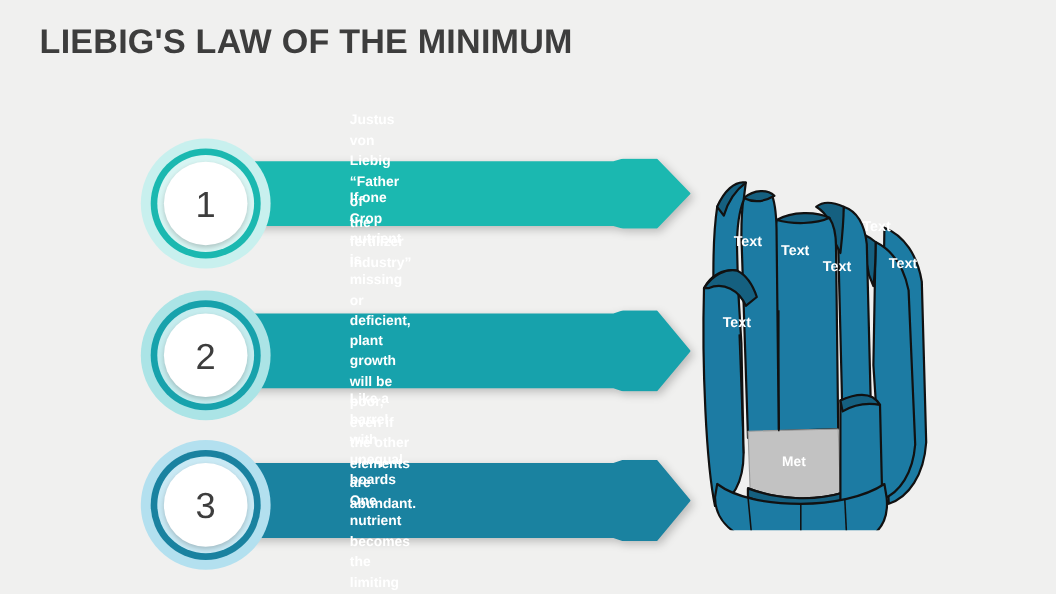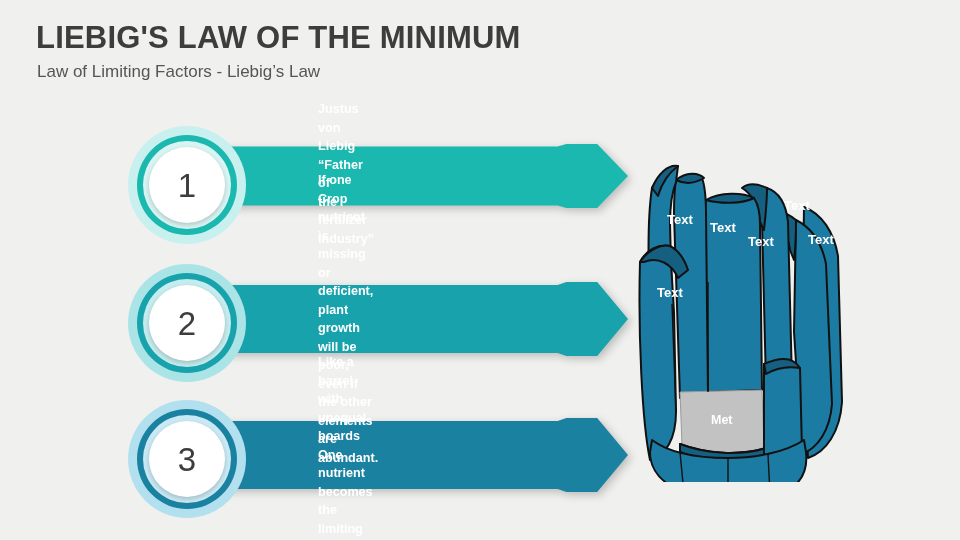--- a/index.html
+++ b/index.html
@@ -101,21 +101,20 @@
     font-size:13px;font-weight:bold;fill:#ffffff;
   }
   .bl-met{font-size:12.5px;}
 </style>
 </head>
 <body>
 
 <div class="slide">
 
   <div class="title">LIEBIG'S LAW OF THE MINIMUM</div>
-  <div class="subtitle">Law of Limiting Factors - Liebig’s Law</div>
 
   <div class="item item-1">
     <div class="banner-wrap">
       <div class="banner">
         <div class="shape" style="background:#1bb8b0"></div>
       </div>
     </div>
     <div class="banner-text" style="left:190px;top:48px;">Justus von Liebig “Father of
 the fertilizer industry”</div>
     <div class="rings">

